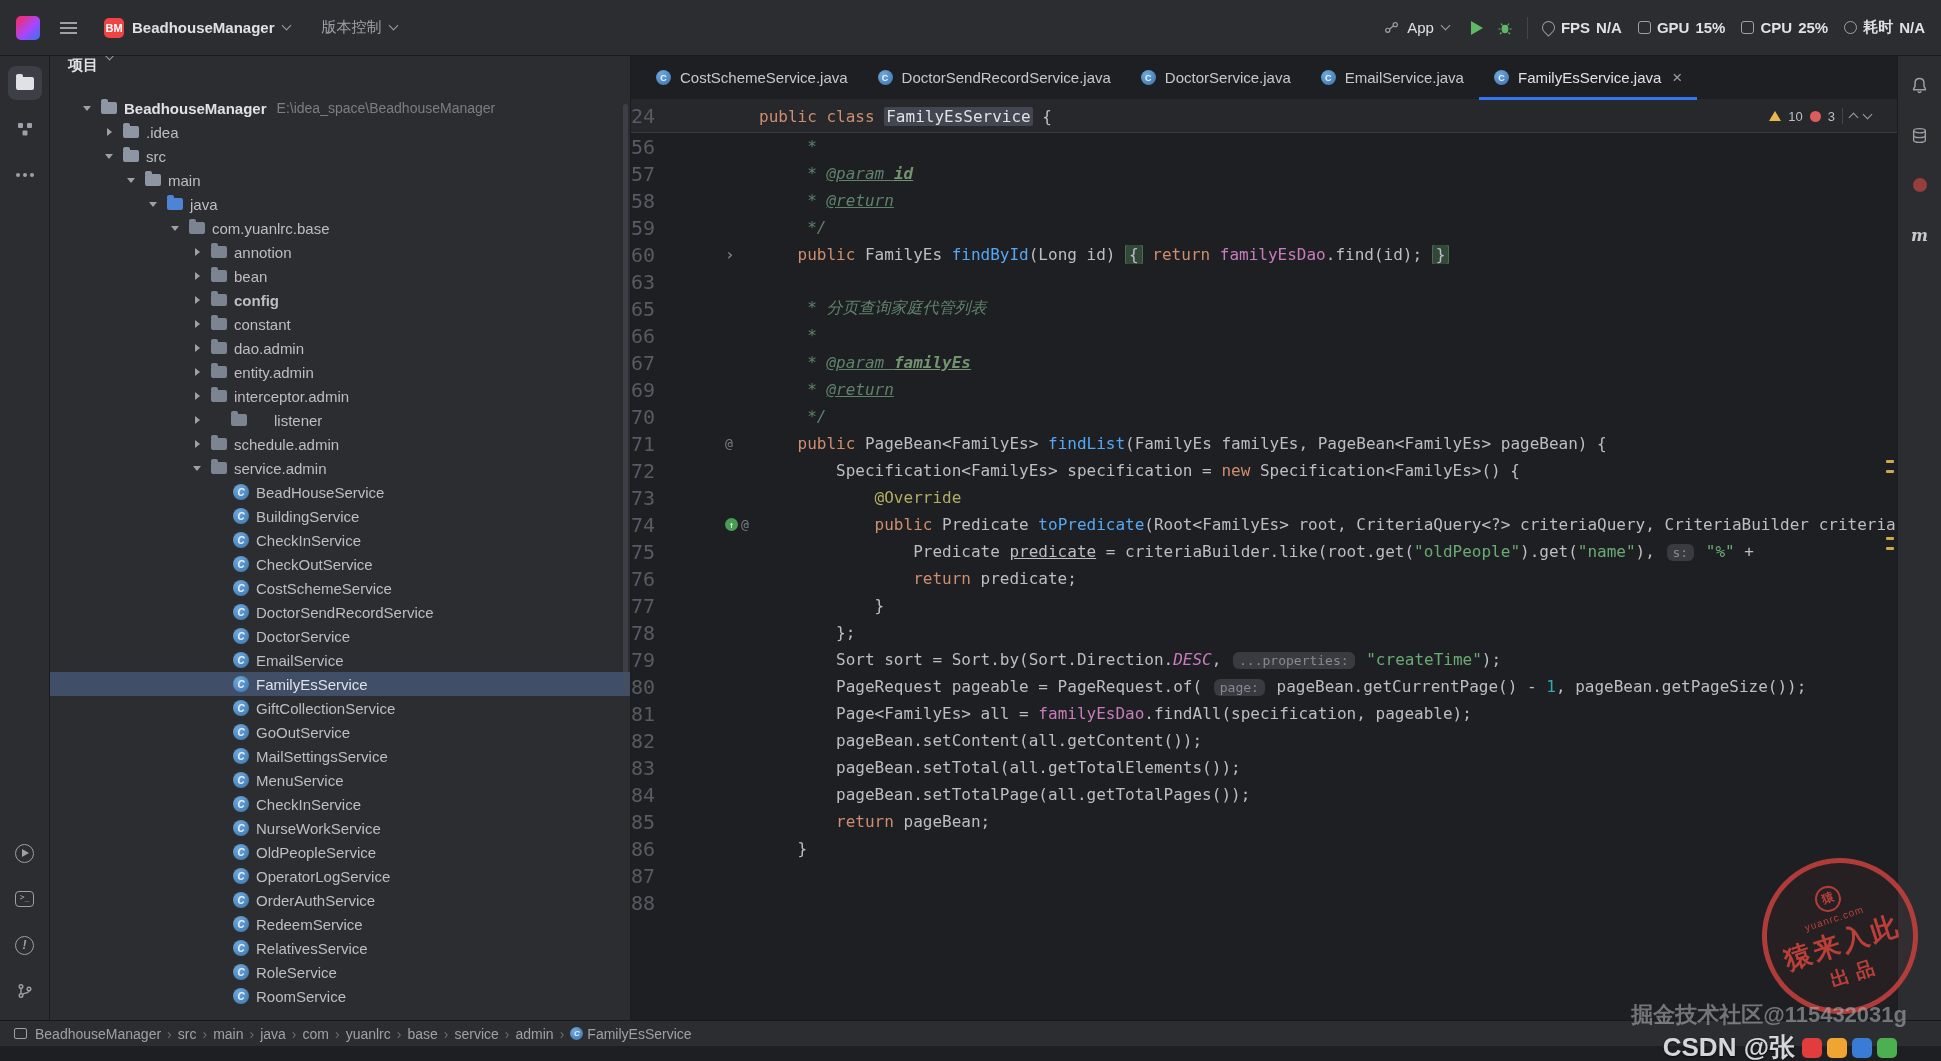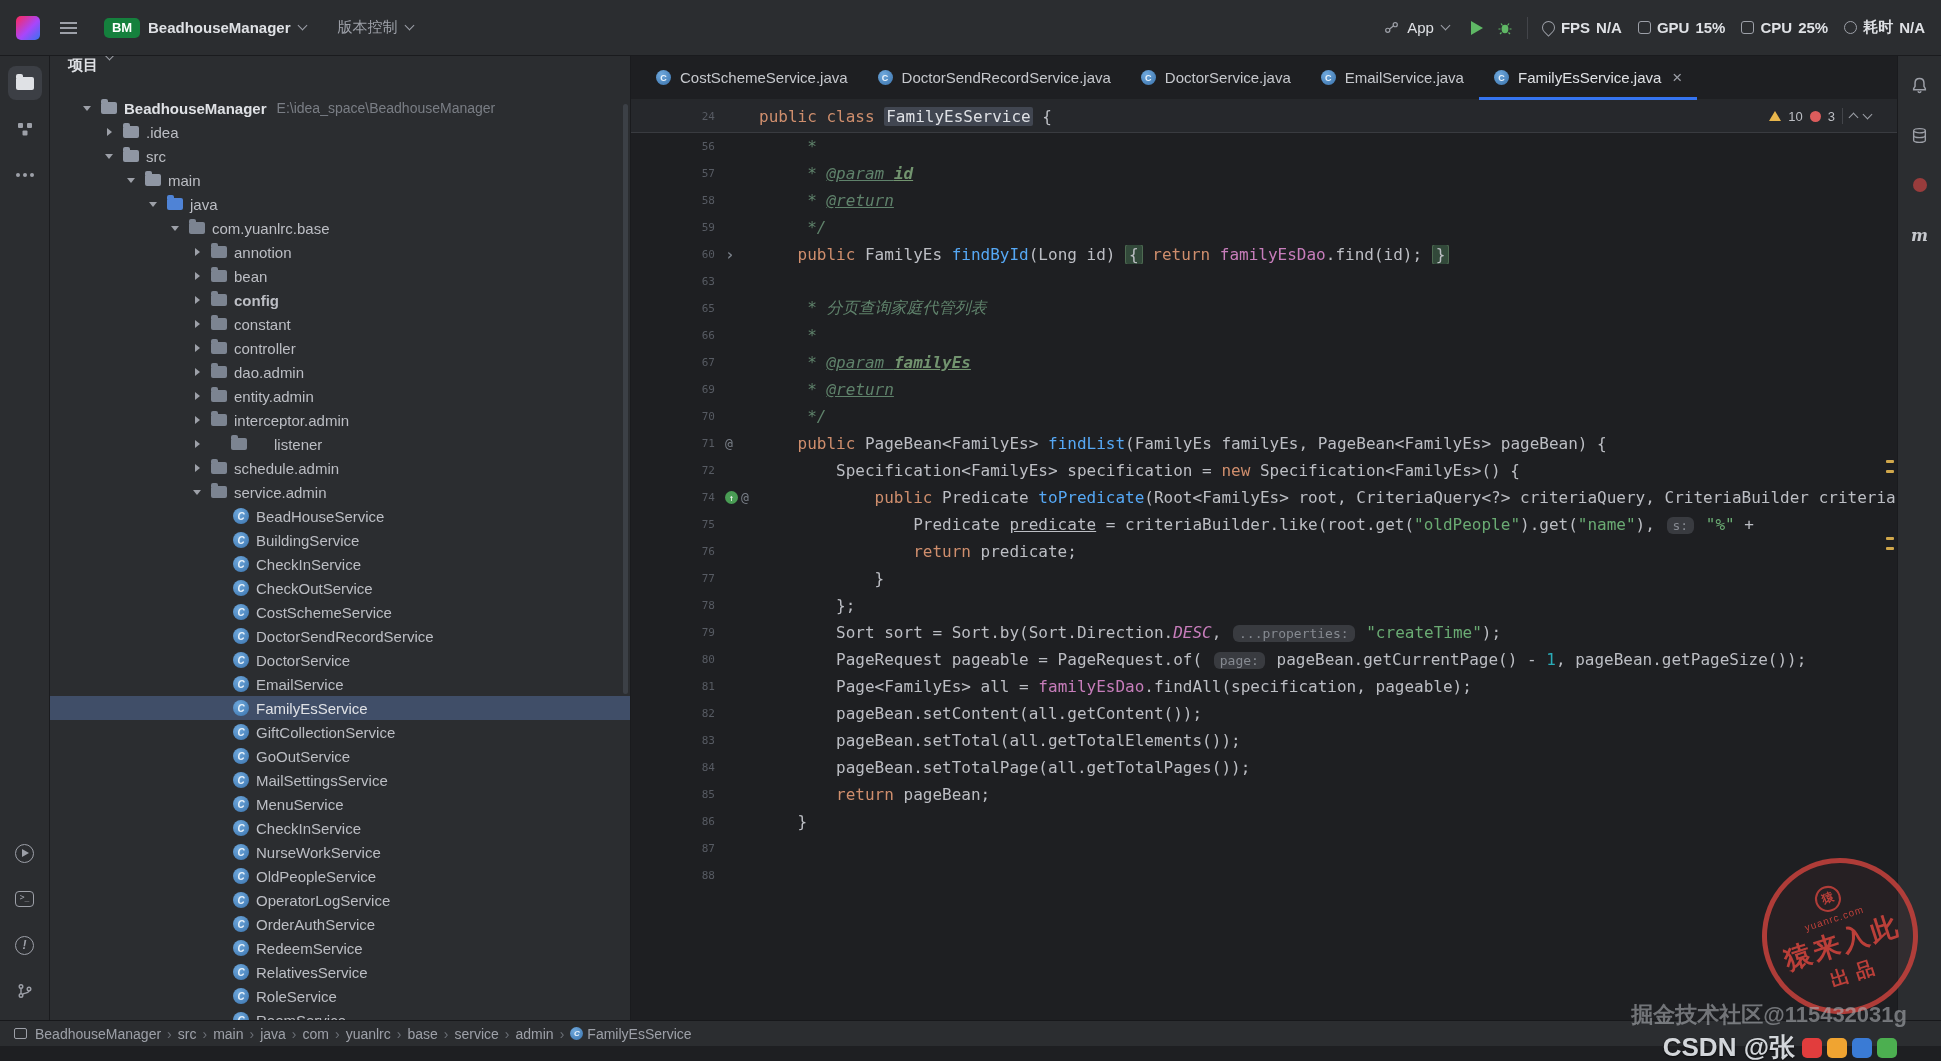--- a/index.html
+++ b/index.html
@@ -7,21 +7,21 @@
 .window{width:1941px;height:1061px;background:#1e1f22;display:flex;flex-direction:column;overflow:hidden;position:relative;color:#bcbec4}
 
 
 .titlebar{height:56px;background:#2b2d30;border-bottom:1px solid #1a1b1e;display:flex;align-items:center;gap:16px;padding:0 16px;flex:0 0 auto;font-size:15px}
 .logo{width:24px;height:24px;border-radius:5px;background:linear-gradient(135deg,#fe2857,#a846fb 55%,#3574f0);display:inline-block}
 .hambwrap{width:24px;height:24px;display:flex;align-items:center;justify-content:center;cursor:pointer}
 .hamb{width:17px;height:2px;background:#9da0a8;position:relative}
 .hamb::before,.hamb::after{content:'';position:absolute;left:0;width:17px;height:2px;background:#9da0a8}
 .hamb::before{top:-5px}.hamb::after{top:5px}
 .widget{display:flex;align-items:center;gap:8px;padding:5px 8px;border-radius:8px;cursor:pointer}
-.proj-badge{width:36px;height:20px;border-radius:5px;background:#15803d;color:#fff;font-size:13px;font-weight:700;display:flex;align-items:center;justify-content:center}
+.proj-badge{width:20px;height:20px;border-radius:5px;background:#ef4444;color:#fff;font-size:11px;font-weight:700;display:flex;align-items:center;justify-content:center}
 .proj-name{color:#dfe1e5;font-weight:700}
 .dim{color:#9da0a8}
 .cv{width:7px;height:7px;border-right:1.6px solid #9da0a8;border-bottom:1.6px solid #9da0a8;display:inline-block;transform:rotate(45deg);margin-top:-4px}
 .cv.up{transform:rotate(-135deg);margin-top:3px}
 .tb-right{margin-left:auto;display:flex;align-items:center;gap:14px}
 .play{width:0;height:0;border-left:12px solid #5fb865;border-top:7px solid transparent;border-bottom:7px solid transparent;cursor:pointer}
 .vsep{width:1px;height:22px;background:#43454a}
 .metrics{display:flex;align-items:center;gap:16px}
 .metric{display:flex;align-items:center;gap:6px;color:#dfe1e5;font-weight:700;font-size:15px}
 .micon{width:13px;height:13px;border:1.6px solid #9da0a8;border-radius:3px;display:inline-block}
@@ -78,21 +78,21 @@
 
 .sticky{height:33px;background:#26282c;border-bottom:1px solid #393b40;display:flex;align-items:center;position:relative;flex:0 0 auto}
 .sticky-slot{flex:1;min-width:0}
 .inspect{position:absolute;right:26px;top:0;bottom:0;display:flex;align-items:center;gap:7px;font-size:13px;color:#bcbec4}
 .warn-tri{width:0;height:0;border-left:6px solid transparent;border-right:6px solid transparent;border-bottom:10px solid #e8b64c;display:inline-block}
 .err-dot{width:11px;height:11px;border-radius:50%;background:#db5c5c;display:inline-block}
 .insp-sep{width:1px;height:16px;background:#43454a}
 
 .codewrap{flex:1;overflow:hidden;position:relative}
 .code-line{height:27px;display:flex;align-items:center;font-family:"DejaVu Sans Mono","Liberation Mono",monospace;font-size:16px;white-space:pre}
-.lnum{width:84px;text-align:right;color:#575b63;flex:0 0 auto;font-size:11px}
+.lnum{width:84px;color:#575b63;flex:0 0 auto;font-size:20px}
 .gico{width:44px;flex:0 0 auto;display:flex;align-items:center;gap:3px;padding-left:10px;color:#787e87;font-size:13px}
 .g-fold{font-weight:700;font-size:16px;font-style:normal}
 .g-ovr{width:13px;height:13px;border-radius:50%;background:#499c54;color:#fff;font-size:9px;display:inline-flex;align-items:center;justify-content:center;font-style:normal}
 .g-at{font-style:normal}
 .ltext{flex:1;overflow:hidden}
 
 .tok-kw{color:#cf8e6d}
 .tok-txt{color:#bcbec4}
 .tok-mth{color:#56a8f5}
 .tok-fld{color:#c77dbb}
@@ -323,29 +323,20 @@
           </div>
           <div class="trow" data-name="tree-item-constant" style="padding-left: 138px;">
             <span class="tw" data-name="chevron-right-icon">
               <i class="tri-r"></i>
             </span>
             <span class="ticon" data-name="pkg-icon">
               <i class="ic-folder pkg"></i>
             </span>
             <span class="tlabel" data-name="tree-label">constant</span>
           </div>
-          <div class="trow" data-name="tree-item-controller" style="padding-left: 138px;">
-            <span class="tw" data-name="chevron-right-icon">
-              <i class="tri-r"></i>
-            </span>
-            <span class="ticon" data-name="pkg-icon">
-              <i class="ic-folder pkg"></i>
-            </span>
-            <span class="tlabel" data-name="tree-label">controller</span>
-          </div>
           <div class="trow" data-name="tree-item-dao.admin" style="padding-left: 138px;">
             <span class="tw" data-name="chevron-right-icon">
               <i class="tri-r"></i>
             </span>
             <span class="ticon" data-name="pkg-icon">
               <i class="ic-folder pkg"></i>
             </span>
             <span class="tlabel" data-name="tree-label">dao.admin</span>
           </div>
           <div class="trow" data-name="tree-item-entity.admin" style="padding-left: 138px;">
@@ -602,20 +593,21 @@
             <div class="code-line" data-name="code-line"><span class="lnum" data-name="line-number">59</span><span class="gico" data-name="gutter-icons"></span><span class="ltext" data-name="code-text"><span class="tok-doc">     */</span></span></div>
             <div class="code-line" data-name="code-line"><span class="lnum" data-name="line-number">60</span><span class="gico" data-name="gutter-icons"><i class="g-fold" data-name="fold-arrow-icon">›</i></span><span class="ltext" data-name="code-text"><span class="tok-kw">    public </span><span class="tok-txt">FamilyEs </span><span class="tok-mth">findById</span><span class="tok-txt">(Long id) </span><span class="tok-fold">{</span><span class="tok-txt"> </span><span class="tok-kw">return</span><span class="tok-txt"> </span><span class="tok-fld">familyEsDao</span><span class="tok-txt">.find(id); </span><span class="tok-fold">}</span></span></div>
             <div class="code-line" data-name="code-line"><span class="lnum" data-name="line-number">63</span><span class="gico" data-name="gutter-icons"></span><span class="ltext" data-name="code-text"></span></div>
             <div class="code-line" data-name="code-line"><span class="lnum" data-name="line-number">65</span><span class="gico" data-name="gutter-icons"></span><span class="ltext" data-name="code-text"><span class="tok-doc">     * 分页查询家庭代管列表</span></span></div>
             <div class="code-line" data-name="code-line"><span class="lnum" data-name="line-number">66</span><span class="gico" data-name="gutter-icons"></span><span class="ltext" data-name="code-text"><span class="tok-doc">     *</span></span></div>
             <div class="code-line" data-name="code-line"><span class="lnum" data-name="line-number">67</span><span class="gico" data-name="gutter-icons"></span><span class="ltext" data-name="code-text"><span class="tok-doc">     * </span><span class="tok-doctag">@param </span><span class="tok-docparam">familyEs</span></span></div>
             <div class="code-line" data-name="code-line"><span class="lnum" data-name="line-number">69</span><span class="gico" data-name="gutter-icons"></span><span class="ltext" data-name="code-text"><span class="tok-doc">     * </span><span class="tok-doctag">@return</span></span></div>
             <div class="code-line" data-name="code-line"><span class="lnum" data-name="line-number">70</span><span class="gico" data-name="gutter-icons"></span><span class="ltext" data-name="code-text"><span class="tok-doc">     */</span></span></div>
             <div class="code-line" data-name="code-line"><span class="lnum" data-name="line-number">71</span><span class="gico" data-name="gutter-icons"><i class="g-at" data-name="annotation-gutter-icon">@</i></span><span class="ltext" data-name="code-text"><span class="tok-kw">    public </span><span class="tok-txt">PageBean&lt;FamilyEs&gt; </span><span class="tok-mth">findList</span><span class="tok-txt">(FamilyEs familyEs, PageBean&lt;FamilyEs&gt; pageBean) {</span></span></div>
             <div class="code-line" data-name="code-line"><span class="lnum" data-name="line-number">72</span><span class="gico" data-name="gutter-icons"></span><span class="ltext" data-name="code-text"><span class="tok-txt">        Specification&lt;FamilyEs&gt; specification = </span><span class="tok-kw">new</span><span class="tok-txt"> Specification&lt;FamilyEs&gt;() {</span></span></div>
+            <div class="code-line" data-name="code-line"><span class="lnum" data-name="line-number">73</span><span class="gico" data-name="gutter-icons"></span><span class="ltext" data-name="code-text"><span class="tok-ann">            @Override</span></span></div>
             <div class="code-line" data-name="code-line"><span class="lnum" data-name="line-number">74</span><span class="gico" data-name="gutter-icons"><i class="g-ovr" data-name="override-gutter-icon">↑</i><i class="g-at" data-name="annotation-gutter-icon">@</i></span><span class="ltext" data-name="code-text"><span class="tok-kw">            public </span><span class="tok-txt">Predicate </span><span class="tok-mth">toPredicate</span><span class="tok-txt">(Root&lt;FamilyEs&gt; root, CriteriaQuery&lt;?&gt; criteriaQuery, CriteriaBuilder criteriaBuilder) {</span></span></div>
             <div class="code-line" data-name="code-line"><span class="lnum" data-name="line-number">75</span><span class="gico" data-name="gutter-icons"></span><span class="ltext" data-name="code-text"><span class="tok-txt">                Predicate </span><span class="tok-ul">predicate</span><span class="tok-txt"> = criteriaBuilder.like(root.get(</span><span class="tok-str">"oldPeople"</span><span class="tok-txt">).get(</span><span class="tok-str">"name"</span><span class="tok-txt">), </span><span class="tok-inlay">s:</span><span class="tok-txt"> </span><span class="tok-str">"%"</span><span class="tok-txt"> +</span></span></div>
             <div class="code-line" data-name="code-line"><span class="lnum" data-name="line-number">76</span><span class="gico" data-name="gutter-icons"></span><span class="ltext" data-name="code-text"><span class="tok-kw">                return</span><span class="tok-txt"> predicate;</span></span></div>
             <div class="code-line" data-name="code-line"><span class="lnum" data-name="line-number">77</span><span class="gico" data-name="gutter-icons"></span><span class="ltext" data-name="code-text"><span class="tok-txt">            }</span></span></div>
             <div class="code-line" data-name="code-line"><span class="lnum" data-name="line-number">78</span><span class="gico" data-name="gutter-icons"></span><span class="ltext" data-name="code-text"><span class="tok-txt">        };</span></span></div>
             <div class="code-line" data-name="code-line"><span class="lnum" data-name="line-number">79</span><span class="gico" data-name="gutter-icons"></span><span class="ltext" data-name="code-text"><span class="tok-txt">        Sort sort = Sort.by(Sort.Direction.</span><span class="tok-enum">DESC</span><span class="tok-txt">, </span><span class="tok-inlay">...properties:</span><span class="tok-txt"> </span><span class="tok-str">"createTime"</span><span class="tok-txt">);</span></span></div>
             <div class="code-line" data-name="code-line"><span class="lnum" data-name="line-number">80</span><span class="gico" data-name="gutter-icons"></span><span class="ltext" data-name="code-text"><span class="tok-txt">        PageRequest pageable = PageRequest.of( </span><span class="tok-inlay">page:</span><span class="tok-txt"> pageBean.getCurrentPage() - </span><span class="tok-num">1</span><span class="tok-txt">, pageBean.getPageSize());</span></span></div>
             <div class="code-line" data-name="code-line"><span class="lnum" data-name="line-number">81</span><span class="gico" data-name="gutter-icons"></span><span class="ltext" data-name="code-text"><span class="tok-txt">        Page&lt;FamilyEs&gt; all = </span><span class="tok-fld">familyEsDao</span><span class="tok-txt">.findAll(specification, pageable);</span></span></div>
             <div class="code-line" data-name="code-line"><span class="lnum" data-name="line-number">82</span><span class="gico" data-name="gutter-icons"></span><span class="ltext" data-name="code-text"><span class="tok-txt">        pageBean.setContent(all.getContent());</span></span></div>
             <div class="code-line" data-name="code-line"><span class="lnum" data-name="line-number">83</span><span class="gico" data-name="gutter-icons"></span><span class="ltext" data-name="code-text"><span class="tok-txt">        pageBean.setTotal(all.getTotalElements());</span></span></div>

